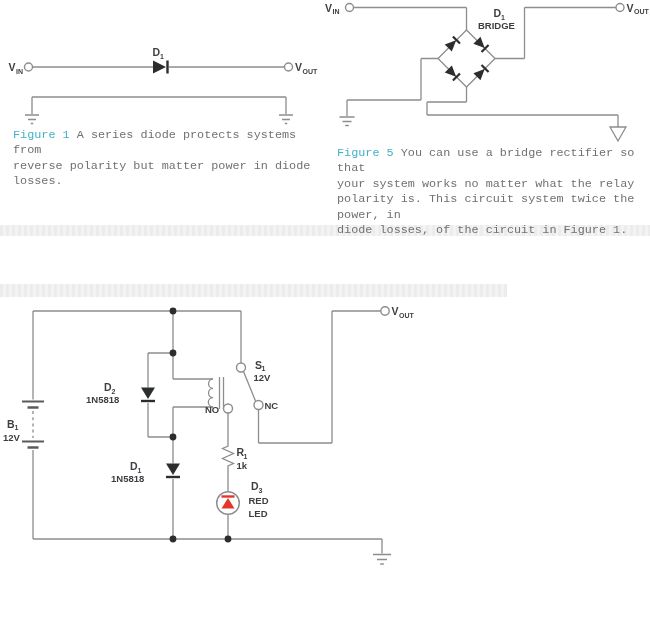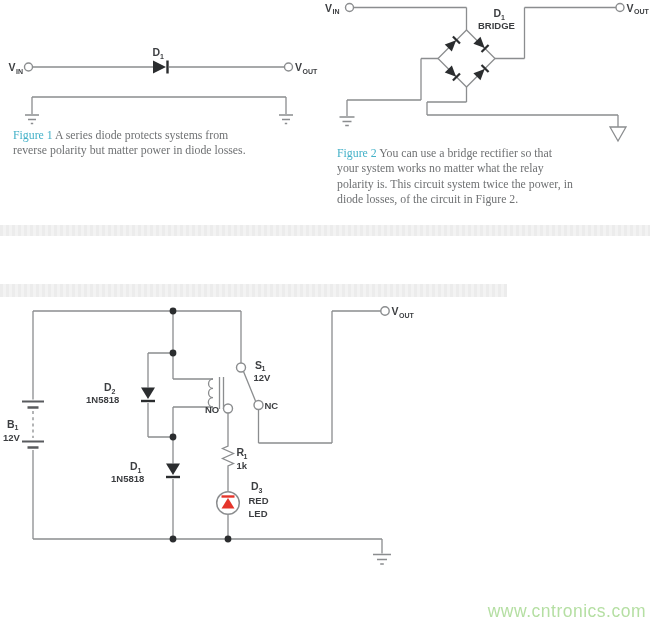--- a/index.html
+++ b/index.html
@@ -17,21 +17,21 @@
   .plate{stroke:#595b5e;stroke-width:2;fill:none;}
   .plateS{stroke:#595b5e;stroke-width:2.4;fill:none;}
   .term{fill:#ffffff;stroke:#8b8d8f;stroke-width:1.4;}
   .red{fill:#e5352b;}
   .redl{stroke:#e5352b;stroke-width:2.4;fill:none;}
   .lbl{font:700 10.5px "Liberation Sans",sans-serif;fill:#3c3e41;}
   .lbs{font:700 7px "Liberation Sans",sans-serif;fill:#3c3e41;}
   .lbv{font:700 9.5px "Liberation Sans",sans-serif;fill:#3c3e41;}
   
   .caption{position:absolute;color:#6f7173;font-size:11.8px;line-height:15.4px;
-           font-family:Liberation Serif, serif;}
+           font-family:Liberation Mono, monospace;}
   .figlabel{color:#44b1c8;}
   #cap1{left:13px;top:128px;width:300px;}
   #cap2{left:337px;top:146px;width:300px;}
   #cap3{left:13px;top:575px;width:420px;font-size:13px;line-height:17.8px;}
   #cap3 sub{font-size:9px;}
   #watermark{position:absolute;left:460px;top:601px;width:186px;text-align:right;
              color:#b5dfa3;font-size:17.5px;letter-spacing:.5px;
              font-family:"Liberation Sans",sans-serif;}
 </style>
 </head>
@@ -198,22 +198,21 @@
       <text class="lbs" x="399" y="317.8">OUT</text>
     </g>
   </svg>
 
   <div class="caption" id="cap1">
     <span class="figlabel">Figure 1</span><span> A series diode protects systems from</span><br>
     <span>reverse polarity but matter power in diode losses.</span>
   </div>
 
   <div class="caption" id="cap2">
-    <span class="figlabel">Figure 2</span><span> You can use a bridge rectifier so that</span><br>
+    <span class="figlabel">Figure 5</span><span> You can use a bridge rectifier so that</span><br>
     <span>your system works no matter what the relay</span><br>
     <span>polarity is. This circuit system twice the power, in</span><br>
-    <span>diode losses, of the circuit in Figure 2.</span>
+    <span>diode losses, of the circuit in Figure 1.</span>
   </div>
 
 
-  <div id="watermark">www.cntronics.com</div>
 
 </div>
 
 </body></html>

